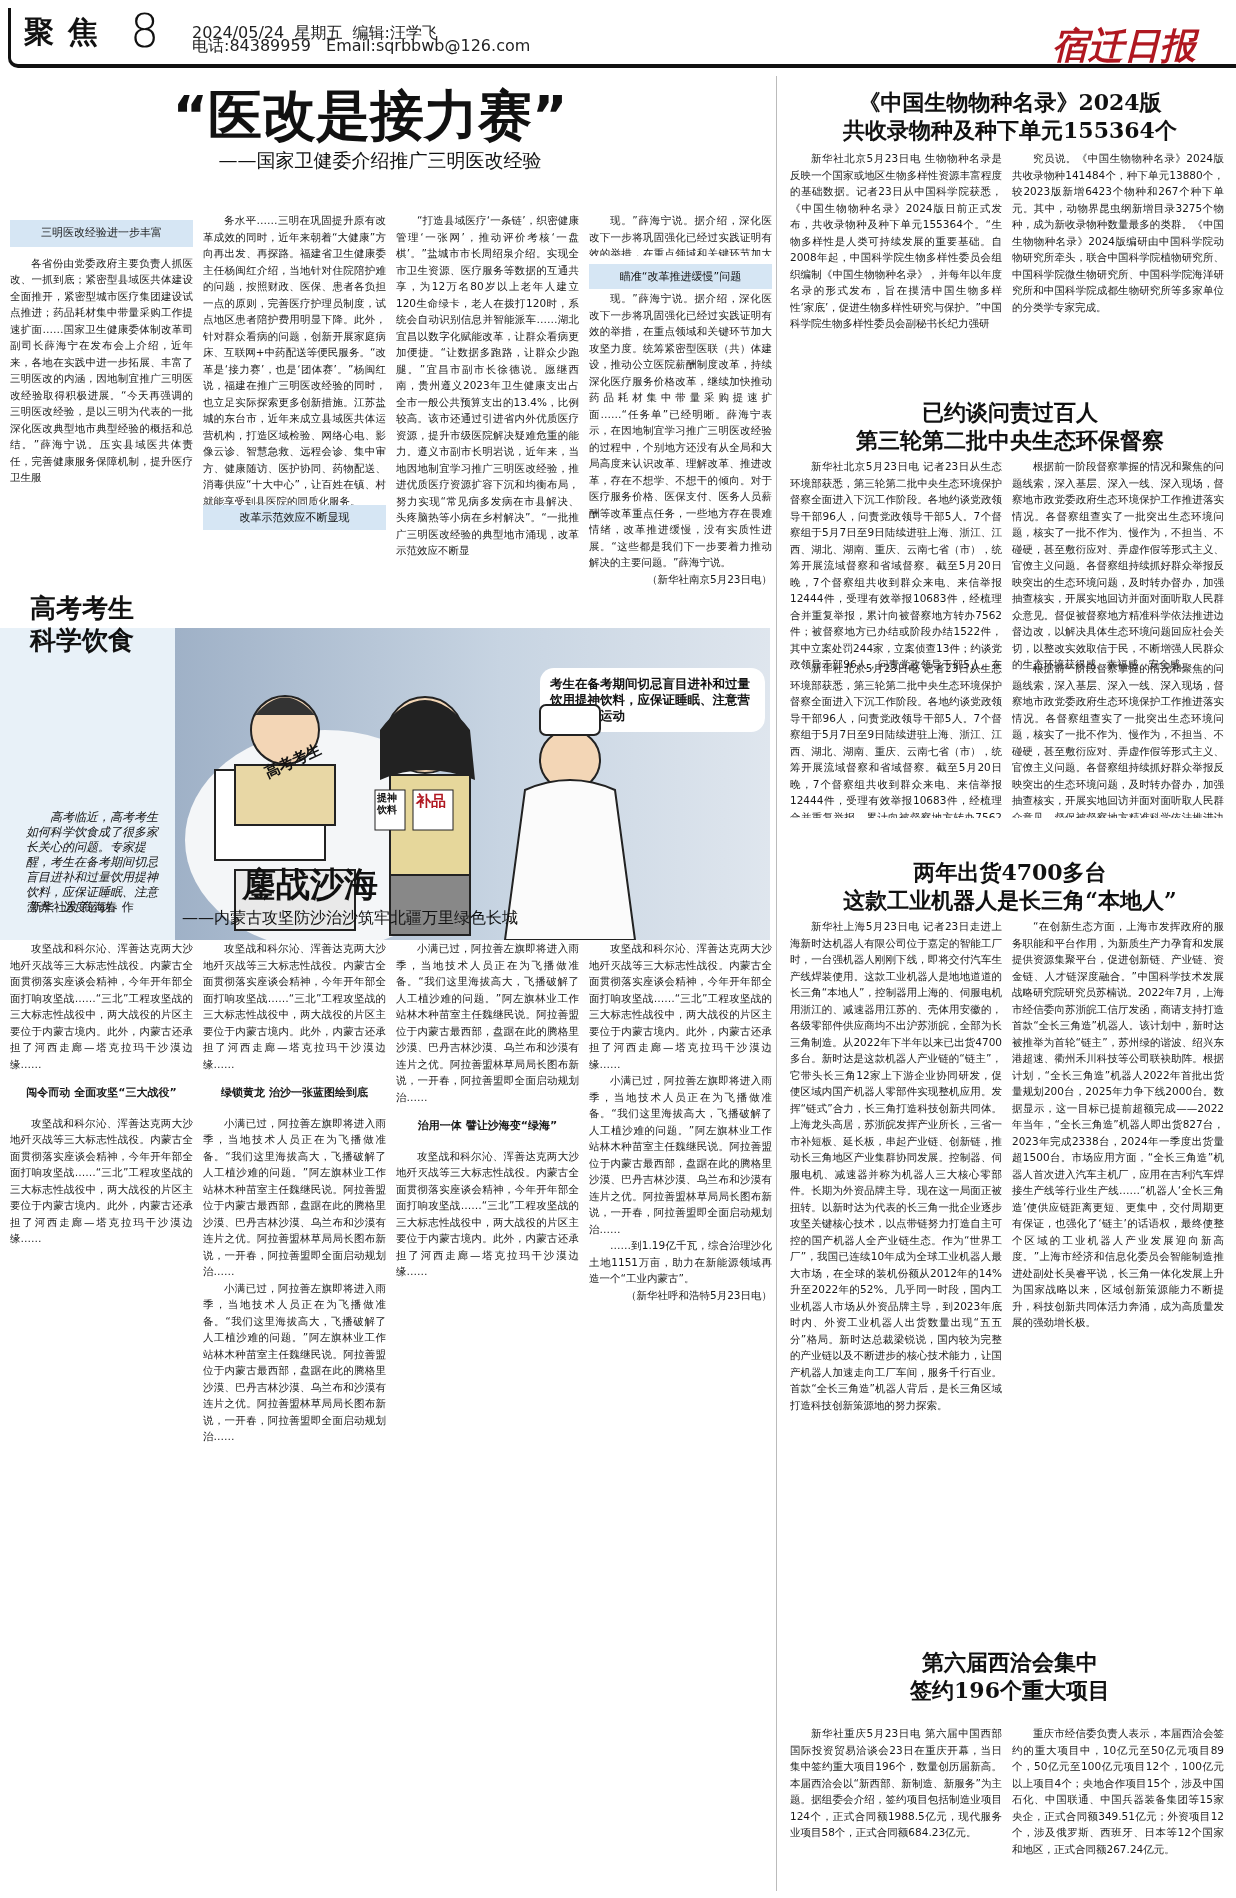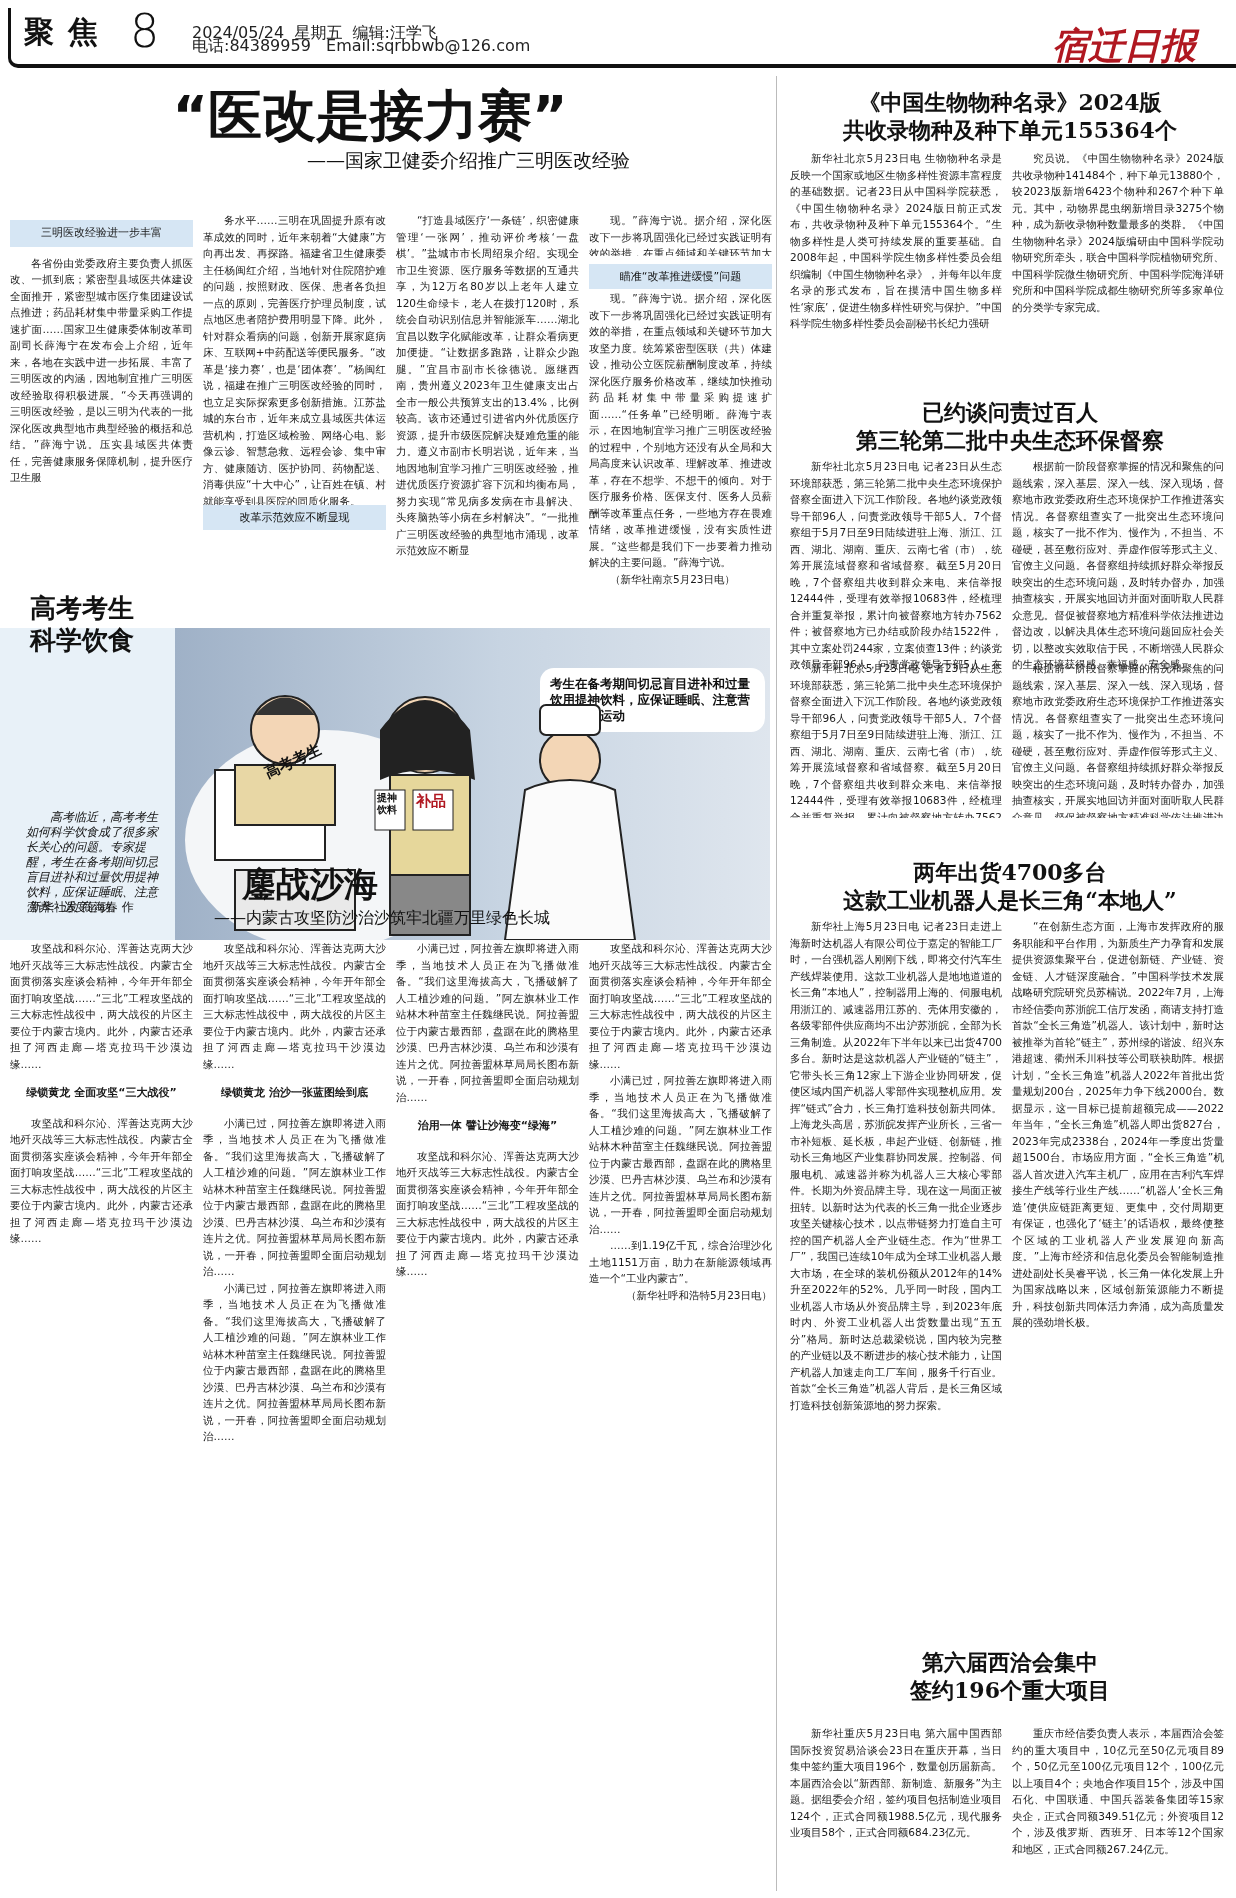--- a/index.html
+++ b/index.html
@@ -7,21 +7,21 @@
 .abs{position:absolute}
 .masthead{left:8px;top:8px;width:1228px;height:60px;border-bottom:4px solid #111;border-left:3px solid #111;border-bottom-left-radius:10px}
 .section-name{left:24px;top:12px;font-family:"DejaVu Serif","Liberation Serif",serif;font-size:30px;font-weight:bold;letter-spacing:14px}
 .page-num{left:130px;top:4px;font-size:46px;font-weight:300}
 .meta{left:192px;top:26px;font-size:16px;line-height:13px;color:#222}
 .logo{right:40px;top:22px;font-family:"DejaVu Serif",serif;font-size:36px;font-weight:bold;color:#b01821;font-style:italic}
 .col{font-size:10.5px;line-height:16.5px;text-align:justify;color:#1a1a1a;overflow:hidden}
 .col p{text-indent:2em}
 .subhead{background:#d6e6f4;text-align:center;font-size:11px;padding:5px 0;margin:8px 0}
 .big-title{font-family:"DejaVu Sans",sans-serif;font-weight:bold;font-size:54px;text-align:center}
-.sub-title{font-family:"DejaVu Serif",serif;font-size:19px;text-align:right}
+.sub-title{font-family:"DejaVu Serif",serif;font-size:19px;text-align:center}
 .rtitle{font-family:"DejaVu Serif","Liberation Serif",serif;font-weight:bold;font-size:22px;text-align:center;line-height:28px}
 .illus{left:0;top:628px;width:770px;height:312px;background:linear-gradient(90deg,#e8f1f8 0,#e8f1f8 175px,#9fb1c7 175px,#c7d4e2 500px,#dfe6ee 770px)}
 .illus-title{left:30px;top:590px;font-family:"DejaVu Serif",serif;font-weight:bold;font-size:26px;line-height:32px}
 .illus-desc{font-family:"DejaVu Serif",serif;font-style:italic;font-size:12px;line-height:15px}
 .caption-bubble{font-weight:bold;font-size:12.5px;line-height:16px;color:#111}
 </style>
 </head>
 <body>
 
 <div class="abs masthead"></div>
@@ -46,21 +46,21 @@
 <div class="abs subhead" style="left:203px;top:497px;width:183px">改革示范效应不断显现</div>
 <div class="abs col" style="left:396px;top:212px;width:183px;height:408px">
   <p>“打造县域医疗‘一条链’，织密健康管理‘一张网’，推动评价考核‘一盘棋’。”盐城市市长周绍泉介绍。实现全市卫生资源、医疗服务等数据的互通共享，为12万名80岁以上老年人建立120生命绿卡，老人在拨打120时，系统会自动识别信息并智能派车……湖北宜昌以数字化赋能改革，让群众看病更加便捷。“让数据多跑路，让群众少跑腿。”宜昌市副市长徐德说。愿继西南，贵州遵义2023年卫生健康支出占全市一般公共预算支出的13.4%，比例较高。该市还通过引进省内外优质医疗资源，提升市级医院解决疑难危重的能力。遵义市副市长明岩说，近年来，当地因地制宜学习推广三明医改经验，推进优质医疗资源扩容下沉和均衡布局，努力实现“常见病多发病在市县解决、头疼脑热等小病在乡村解决”。“一批推广三明医改经验的典型地市涌现，改革示范效应不断显</p>
 </div>
 <div class="abs subhead" style="left:589px;top:256px;width:183px">瞄准“改革推进缓慢”问题</div>
 <div class="abs col" style="left:589px;top:212px;width:183px;height:44px">
     <p>现。”薛海宁说。据介绍，深化医改下一步将巩固强化已经过实践证明有效的举措，在重点领域和关键环节加大攻坚力度。统筹紧密型医联（共）体建设，推动公立医院薪酬制度改革，持续深化医疗服务价格改革，继续加快推动药品耗材集中带量采购提速扩面……“任务单”已经明晰。薛海宁表示，在因地制宜学习推广三明医改经验的过程中，个别地方还没有从全局和大局高度来认识改革、理解改革、推进改革，存在不想学、不想干的倾向。对于医疗服务价格、医保支付、医务人员薪酬等改革重点任务，一些地方存在畏难情绪，改革推进缓慢，没有实质性进展。“这些都是我们下一步要着力推动解决的主要问题。”薛海宁说。</p>
   </div>
 <div class="abs col" style="left:589px;top:290px;width:183px;height:310px">
   <p>现。”薛海宁说。据介绍，深化医改下一步将巩固强化已经过实践证明有效的举措，在重点领域和关键环节加大攻坚力度。统筹紧密型医联（共）体建设，推动公立医院薪酬制度改革，持续深化医疗服务价格改革，继续加快推动药品耗材集中带量采购提速扩面……“任务单”已经明晰。薛海宁表示，在因地制宜学习推广三明医改经验的过程中，个别地方还没有从全局和大局高度来认识改革、理解改革、推进改革，存在不想学、不想干的倾向。对于医疗服务价格、医保支付、医务人员薪酬等改革重点任务，一些地方存在畏难情绪，改革推进缓慢，没有实质性进展。“这些都是我们下一步要着力推动解决的主要问题。”薛海宁说。</p>
-  <p style="text-align:left">（新华社南京5月23日电）</p>
+  <p style="text-align:right">（新华社南京5月23日电）</p>
 </div>
 
 <div class="abs illus"></div>
 <div class="abs illus-title" style="top:592px">
   <div>高考考生</div>
   <div>科学饮食</div>
 </div>
 <div class="abs illus-desc" style="left:26px;top:810px;width:140px">
   <p style="text-indent:2em">高考临近，高考考生如何科学饮食成了很多家长关心的问题。专家提醒，考生在备考期间切忌盲目进补和过量饮用提神饮料，应保证睡眠、注意营养、适度运动。</p>
 </div>
@@ -85,21 +85,21 @@
   <path d="M350 150 Q395 130 440 150 L460 300 L330 300 Z" fill="#fbfbfb" stroke="#222" stroke-width="2"></path>
 </svg>
 <div class="abs" style="left:263px;top:752px;font-weight:bold;font-size:15px;transform:rotate(-25deg)">高考考生</div>
 <div class="abs" style="left:377px;top:792px;font-weight:bold;font-size:10px;width:24px;line-height:12px">提神饮料</div>
 <div class="abs" style="left:416px;top:792px;font-weight:bold;font-size:15px;color:#b01821">补品</div>
 
 <div class="abs big-title" style="left:190px;top:862px;width:240px;font-size:34px;font-family:'DejaVu Serif',serif">鏖战沙海</div>
 <div class="abs sub-title" style="left:150px;top:908px;width:400px;font-size:16px">——内蒙古攻坚防沙治沙筑牢北疆万里绿色长城</div>
 <div class="abs col" style="left:10px;top:940px;width:183px;height:950px">
   <p>攻坚战和科尔沁、浑善达克两大沙地歼灭战等三大标志性战役。内蒙古全面贯彻落实座谈会精神，今年开年部全面打响攻坚战……“三北”工程攻坚战的三大标志性战役中，两大战役的片区主要位于内蒙古境内。此外，内蒙古还承担了河西走廊—塔克拉玛干沙漠边缘……</p>
-  <div class="subhead" style="background:none;font-weight:bold">绿锁黄龙  全面攻坚“三大战役”</div>
+  <div class="subhead" style="background:none;font-weight:bold">闯令而动  全面攻坚“三大战役”</div>
   <p>攻坚战和科尔沁、浑善达克两大沙地歼灭战等三大标志性战役。内蒙古全面贯彻落实座谈会精神，今年开年部全面打响攻坚战……“三北”工程攻坚战的三大标志性战役中，两大战役的片区主要位于内蒙古境内。此外，内蒙古还承担了河西走廊—塔克拉玛干沙漠边缘……</p>
 </div>
 <div class="abs col" style="left:203px;top:940px;width:183px;height:950px">
   <p>攻坚战和科尔沁、浑善达克两大沙地歼灭战等三大标志性战役。内蒙古全面贯彻落实座谈会精神，今年开年部全面打响攻坚战……“三北”工程攻坚战的三大标志性战役中，两大战役的片区主要位于内蒙古境内。此外，内蒙古还承担了河西走廊—塔克拉玛干沙漠边缘……</p>
   <div class="subhead" style="background:none;font-weight:bold">绿锁黄龙  治沙一张蓝图绘到底</div>
   <p>小满已过，阿拉善左旗即将进入雨季，当地技术人员正在为飞播做准备。“我们这里海拔高大，飞播破解了人工植沙难的问题。”阿左旗林业工作站林木种苗室主任魏继民说。阿拉善盟位于内蒙古最西部，盘踞在此的腾格里沙漠、巴丹吉林沙漠、乌兰布和沙漠有连片之优。阿拉善盟林草局局长图布新说，一开春，阿拉善盟即全面启动规划治……</p>
   <p>小满已过，阿拉善左旗即将进入雨季，当地技术人员正在为飞播做准备。“我们这里海拔高大，飞播破解了人工植沙难的问题。”阿左旗林业工作站林木种苗室主任魏继民说。阿拉善盟位于内蒙古最西部，盘踞在此的腾格里沙漠、巴丹吉林沙漠、乌兰布和沙漠有连片之优。阿拉善盟林草局局长图布新说，一开春，阿拉善盟即全面启动规划治……</p>
 </div>
 <div class="abs col" style="left:396px;top:940px;width:183px;height:950px">
   <p>小满已过，阿拉善左旗即将进入雨季，当地技术人员正在为飞播做准备。“我们这里海拔高大，飞播破解了人工植沙难的问题。”阿左旗林业工作站林木种苗室主任魏继民说。阿拉善盟位于内蒙古最西部，盘踞在此的腾格里沙漠、巴丹吉林沙漠、乌兰布和沙漠有连片之优。阿拉善盟林草局局长图布新说，一开春，阿拉善盟即全面启动规划治……</p>

